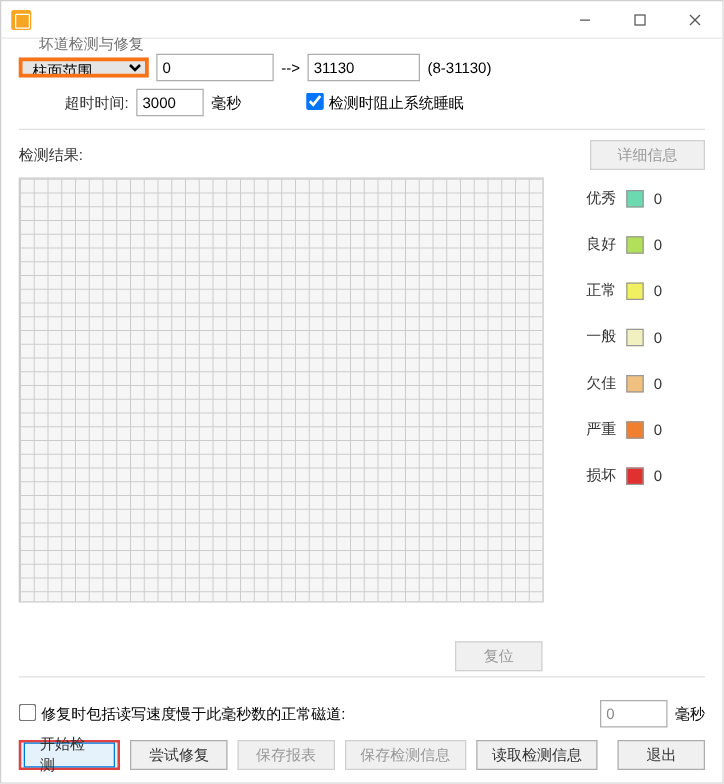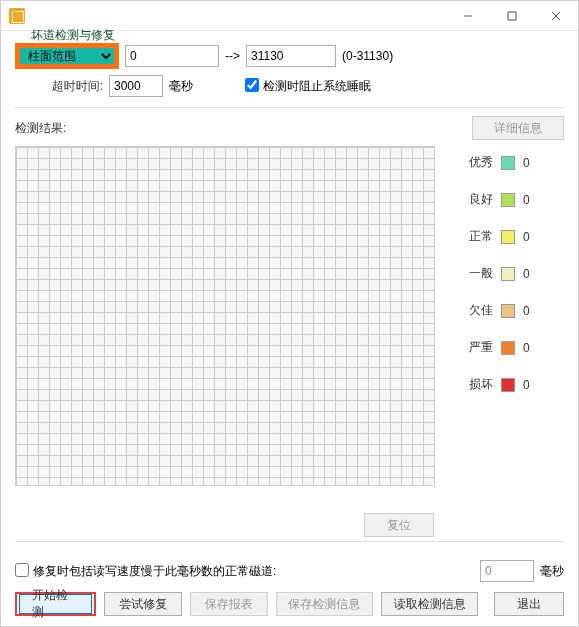--- a/index.html
+++ b/index.html
@@ -1,38 +1,38 @@
 <!DOCTYPE html>
 <html><head>
 <meta charset="utf-8">
 <style>
 * { box-sizing: border-box; margin: 0; padding: 0; font-family: "Microsoft YaHei", "SimSun", Arial, sans-serif; font-size: 12px; }
 body { background: #fff; width: 579px; height: 627px; overflow: hidden; }
 .window { width: 579px; height: 627px; border: 1px solid #d0d0d0; background: #fff; display: flex; flex-direction: column; }
 .title-bar { height: 30px; display: flex; align-items: center; padding: 0 0 0 8px; border-bottom: 1px solid #e8e8e8; }
 .app-icon { width: 16px; height: 16px; margin-right: 6px; background: #f5a623; border-radius: 2px; position: relative; }
 .app-icon::after { content: ""; position: absolute; left: 3px; top: 3px; width: 10px; height: 10px; border: 1.5px solid #fff; border-radius: 1px; }
-.title-text { flex: 1; color: #14532d; margin-top: 40px; }
+.title-text { flex: 1; color: #737373; margin-top: 40px; }
 .win-controls { display: flex; height: 100%; }
 .win-btn { width: 44px; height: 100%; display: flex; align-items: center; justify-content: center; cursor: pointer; }
 .win-btn svg { stroke: #555; }
 
 .content { flex: 1; padding: 12px 14px 10px 14px; display: flex; flex-direction: column; }
 
 .row { display: flex; align-items: center; margin-bottom: 6px; gap: 6px; }
 .row-label { color: #333; text-align: right; }
 
 .btn { height: 24px; padding: 0 8px; background: #f0f0f0; border: 1px solid #adadad; cursor: pointer; display: inline-flex; align-items: center; justify-content: center; color: #333; }
 .btn:disabled, .btn.disabled { color: #999; background: #f0f0f0; border-color: #d0d0d0; cursor: default; }
 .btn.primary-outline { border: 2px solid #e04040; background:#e5f1fb; padding: 2px; }
 .btn.primary-outline .inner { padding:0 12px; height:20px; display:flex; align-items:center; border:1px solid #0078d7; }
 
 .disk-name { flex: 1; height: 24px; display: flex; align-items: center; padding: 0 6px; background: #fafafa; font-weight: bold; color: #333; border: 1px solid transparent; }
 
-select.combo { height: 26px; border: 5px solid #f97316; padding: 0 4px; background: #14b8a6; }
+select.combo { height: 16px; border: 3px solid #f97316; padding: 0 4px; background: #e5e5e5; }
 input.txt { height: 22px; border: 1px solid #adadad; padding: 0 4px; background: #fff; }
 input.txt:disabled { color:#888; }
 
 .chk { display: flex; align-items: flex-start; gap: 4px; cursor: pointer; }
 .chk input { width: 14px; height: 14px; }
 
 .divider { height: 1px; background: #e0e0e0; margin: 4px 0 8px 0; }
 
 .results-row { display: flex; align-items: center; margin-bottom: 4px; }
 .results-label { flex: 1; color: #333; }
@@ -88,21 +88,21 @@
   <div class="content">
 
 
     <div class="row">
       <select class="combo" style="width:104px">
         <option>柱面范围</option>
       </select>
       <input class="txt" style="width: 94px;" value="0">
       <span>--&gt;</span>
       <input class="txt" style="width: 90px;" value="31130">
-      <span>(0-31130)</span>
+      <span>(8-31130)</span>
     </div>
 
     <div class="row">
       <span class="row-label" style="width:88px">超时时间:</span>
       <input class="txt" style="width: 54px;" value="3000">
       <span>毫秒</span>
       <span style="width:40px"></span>
       <label class="chk">
         <input type="checkbox" checked="" style="">
         <span>检测时阻止系统睡眠</span>

